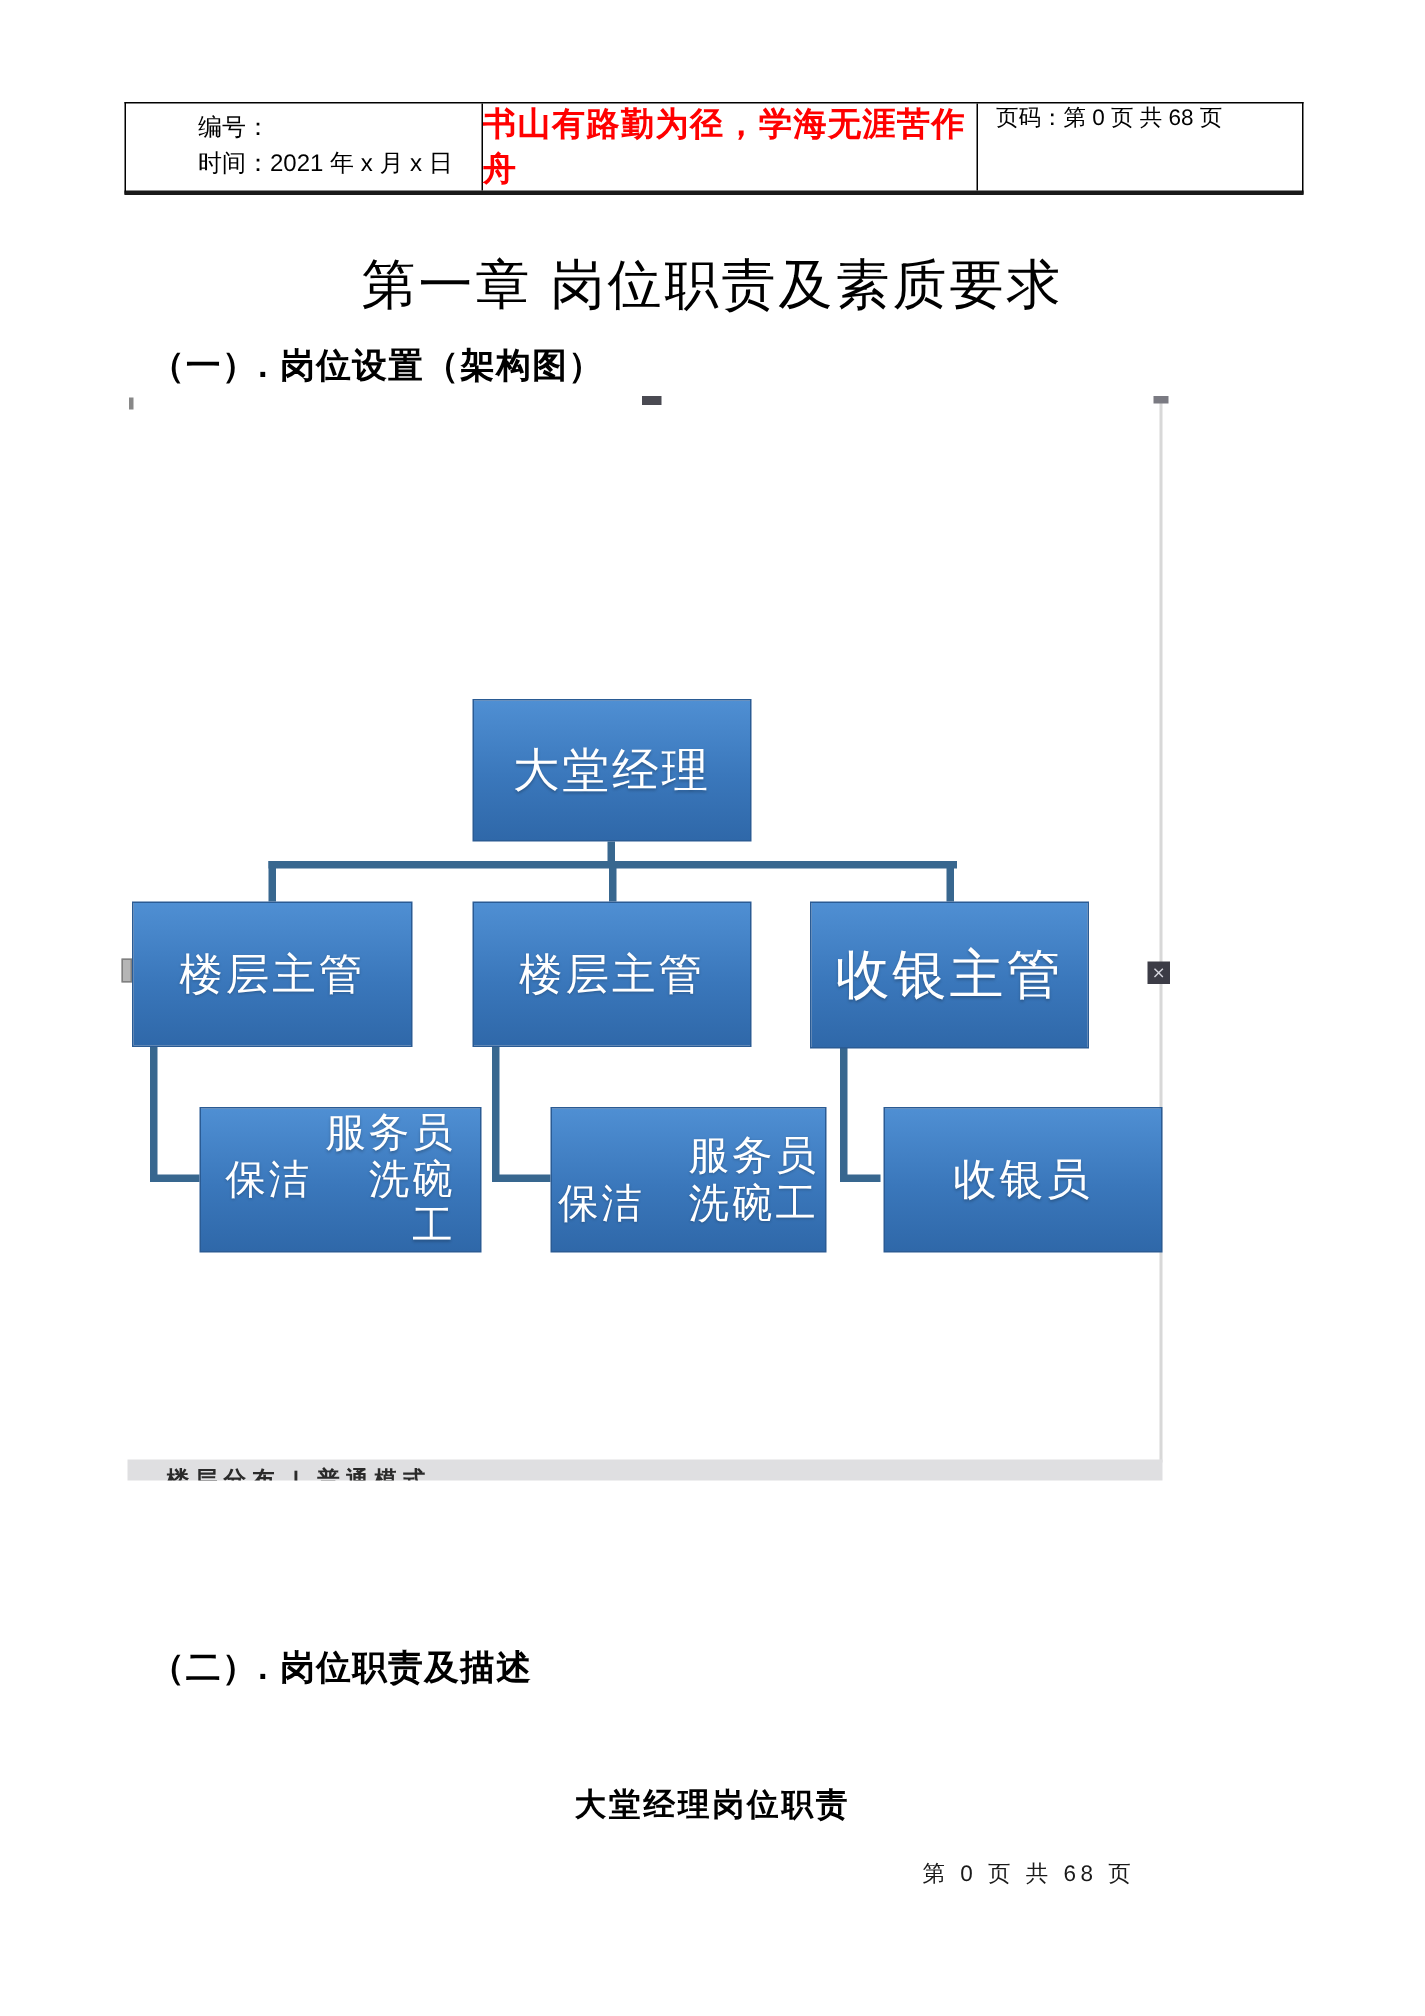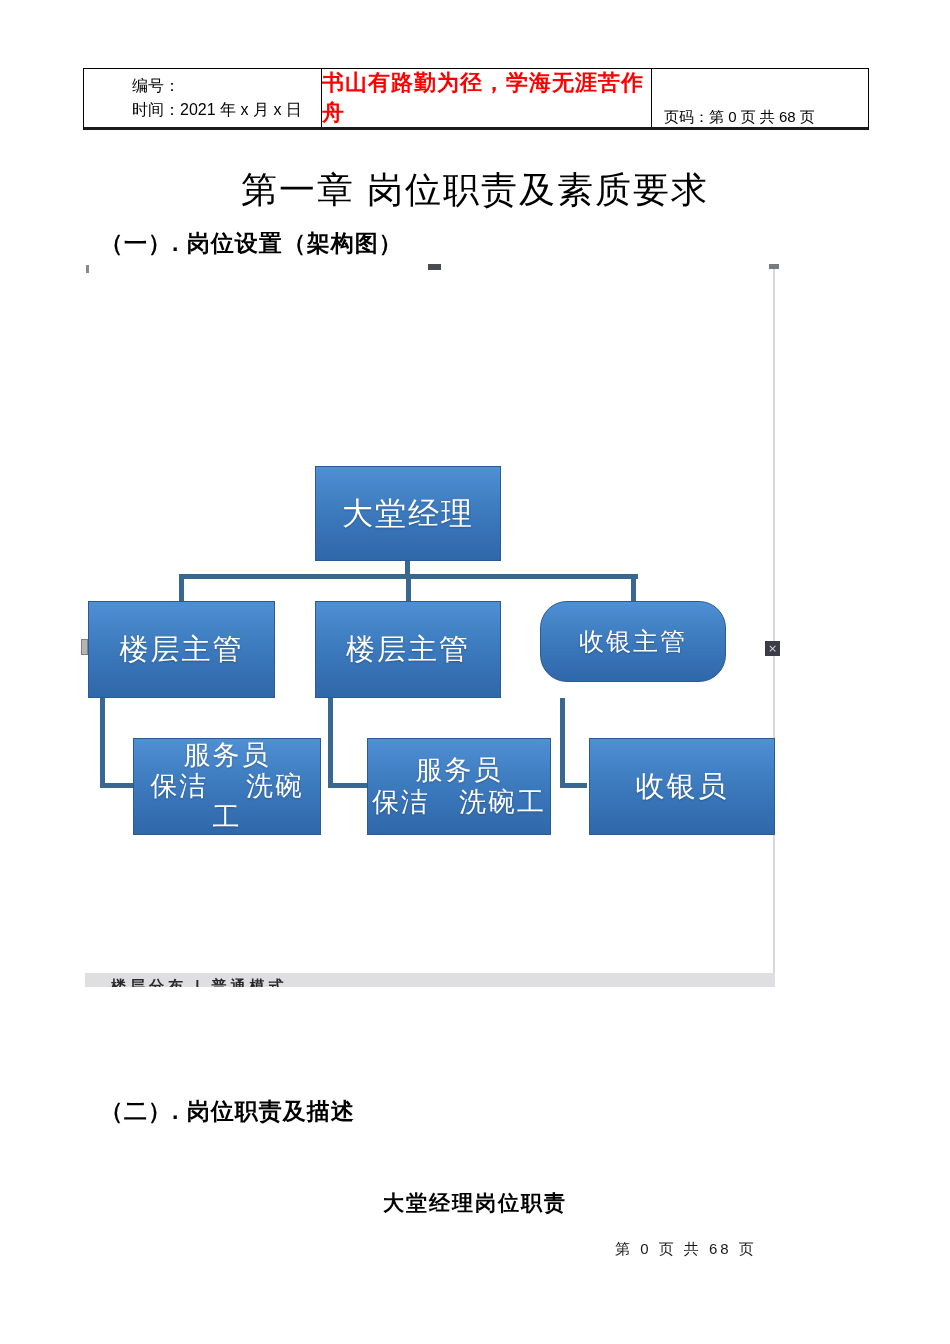--- a/index.html
+++ b/index.html
@@ -18,21 +18,21 @@
   .hdr-c1{
     width:200px;border-right:1px solid #000;padding:5px 0 0 10px;
     font-size:16px;line-height:1.5;font-family:"Liberation Sans", sans-serif;
   }
   .hdr-c2{
     flex:1;display:flex;align-items:center;justify-content:center;
     color:#ff0000;font-weight:bold;font-size:22px;letter-spacing:1px;
     border-right:1px solid #000;font-family:"Liberation Serif", serif;
   }
   .hdr-c3{
-    width:216px;display:flex;align-items:flex-end;padding-left:12px;
+    width:216px;display:flex;align-items:flex-start;padding-left:12px;
     font-size:15px;font-family:"Liberation Sans", sans-serif;
   }
 
   
   .chapter-title{
     position:absolute;left:0;right:0;top:166px;text-align:center;
     font-size:36px;font-weight:normal;font-family:"Liberation Sans", sans-serif;
     letter-spacing:2px;
   }
   .sec-heading{
@@ -76,30 +76,30 @@
     overflow:hidden;
   }
   .obj-statusbar .frag{
     display:block;margin:4px 0 0 26px;font-size:15px;font-weight:bold;color:#2a2a2a;
     font-family:"Liberation Sans", sans-serif;letter-spacing:4px;white-space:nowrap;
   }
 
   
   .node{
     position:absolute;display:flex;align-items:center;justify-content:center;
-    text-align:center;color:#fff;
+    text-align:right;color:#fff;
     background:linear-gradient(180deg,#4f8fd3 0%,#3a77bb 55%,#2f68a9 100%);
     border:1px solid #2a5b94;box-sizing:border-box;
     font-family:"Liberation Serif", serif;letter-spacing:2px;
     text-shadow:0 1px 2px rgba(0,0,0,0.25);
   }
   .n-root{left:230px;top:198px;width:186px;height:95px;font-size:31px;}
   .n-m1{left:3px;top:333px;width:187px;height:97px;font-size:29px;}
   .n-m2{left:230px;top:333px;width:186px;height:97px;font-size:29px;}
-  .n-m3{left:455px;top:333px;width:186px;height:81px;font-size:25px;border-radius:27px;}
+  .n-m3{left:455px;top:333px;width:186px;height:98px;font-size:36px;}
   .n-b1{left:48px;top:470px;width:188px;height:97px;font-size:27px;line-height:1.15;white-space:pre-line;}
   .n-b2{left:282px;top:470px;width:184px;height:97px;font-size:27px;line-height:1.15;white-space:pre-line;}
   .n-b3{left:504px;top:470px;width:186px;height:97px;font-size:29px;}
 
   
   .conn{position:absolute;background:#38678f;}
   .c-root-v{left:320px;top:293px;width:5px;height:15px;}
   .c-main-h{left:94px;top:306px;width:459px;height:5px;}
   .c-stub1{left:94px;top:306px;width:5px;height:27px;}
   .c-stub2{left:321px;top:306px;width:5px;height:27px;}

